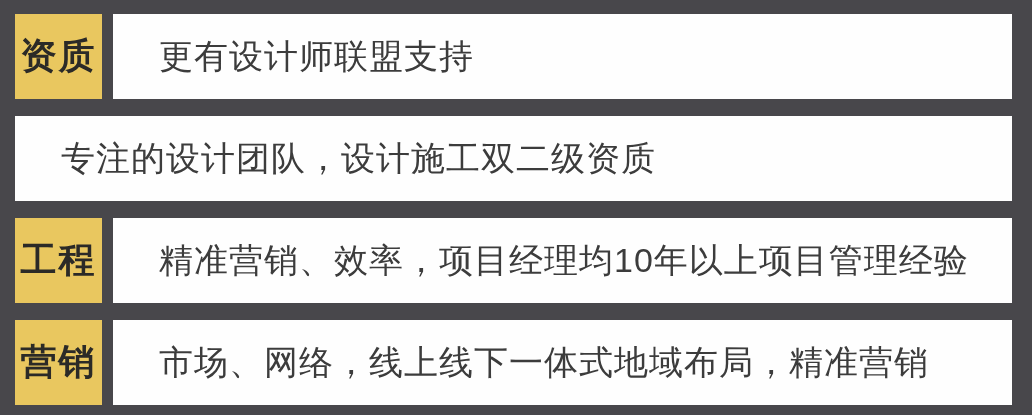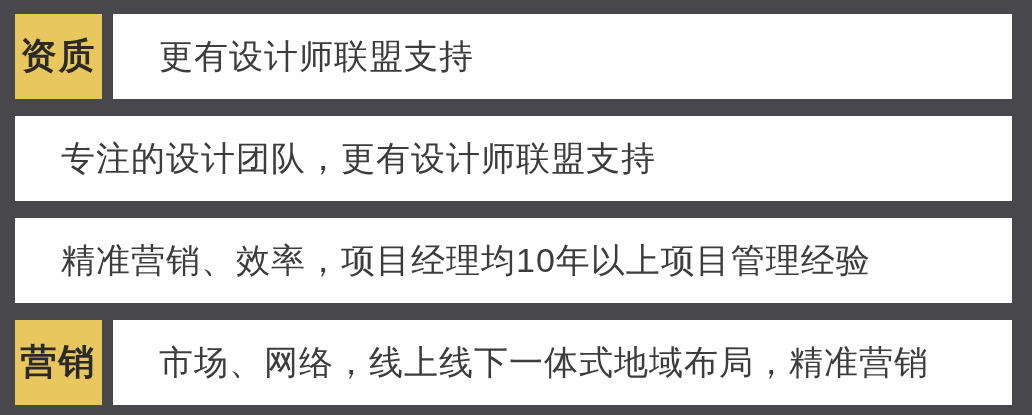--- a/index.html
+++ b/index.html
@@ -68,25 +68,28 @@
     <div class="label-box">
       <span class="label-text">资质</span>
     </div>
     <div class="content-box">
       <span class="content-text">更有设计师联盟支持</span>
     </div>
   </div>
 
   <div class="row">
     <div class="content-box">
-      <span class="content-text">专注的设计团队，更有设计师联盟支持</span>
+      <span class="content-text">专注的设计团队，设计施工双二级资质</span>
     </div>
   </div>
 
   <div class="row">
+    <div class="label-box">
+      <span class="label-text">工程</span>
+    </div>
     <div class="content-box">
       <span class="content-text">精准营销、效率，项目经理均10年以上项目管理经验</span>
     </div>
   </div>
 
   <div class="row">
     <div class="label-box">
       <span class="label-text">营销</span>
     </div>
     <div class="content-box">

